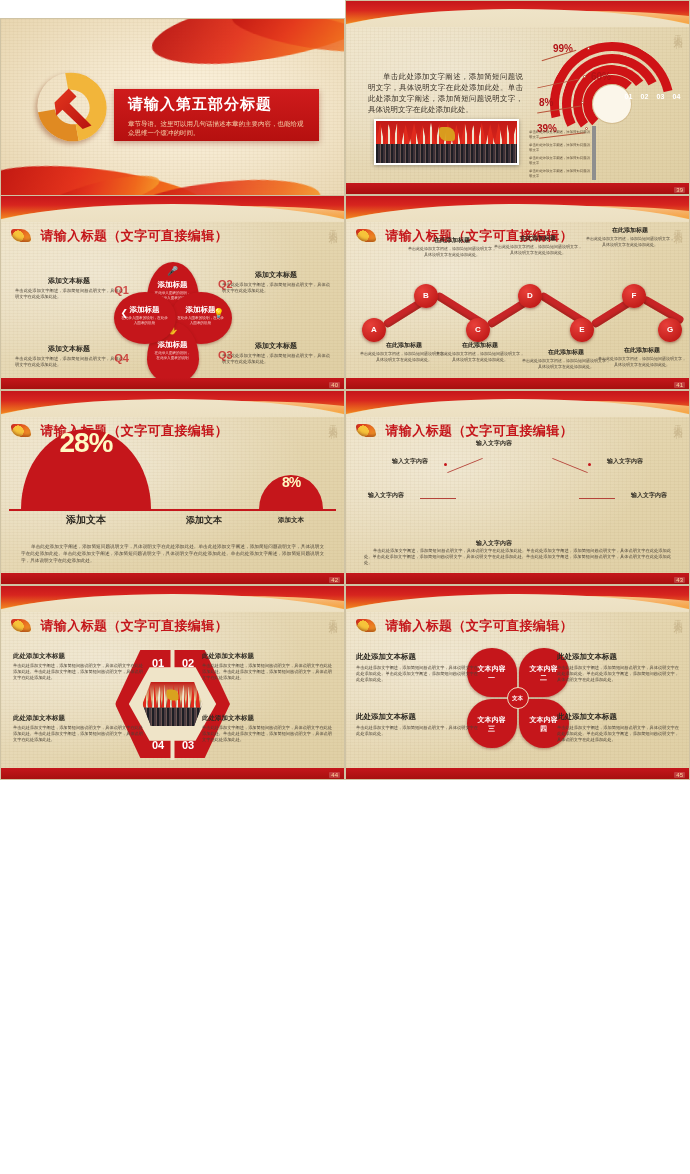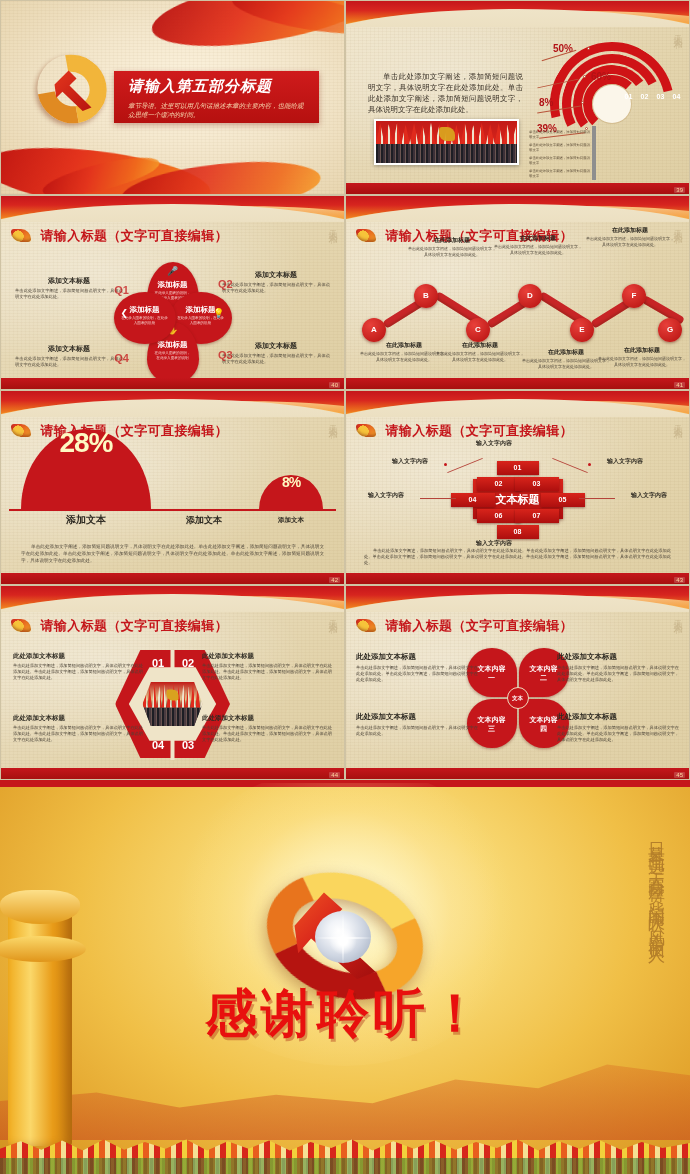--- a/index.html
+++ b/index.html
@@ -371,21 +371,21 @@
     position:absolute; left:0; right:0; bottom:0; height:16px;
     background:repeating-linear-gradient(90deg,#2f6b28 0 3px, #4a8a33 3px 6px);
     opacity:.55;
   }
 </style>
 </head>
 <body>
 
 <div class="deck">
 
-  <div class="slide" id="slide1" style="left:0;top:0;font-style:italic;">
+  <div class="slide" id="slide1" style="left:0;top:18px;">
     <div class="paper-tex"></div>
     <div class="silk" id="s1-silk-a"></div>
     <div class="silk" id="s1-silk-b"></div>
     <div class="silk" id="s1-silk-c"></div>
     <div class="silk" id="s1-silk-d"></div>
     <div class="silk" id="s1-silk-e"></div>
     <div class="party-logo">
       <div class="sickle"></div>
         <div class="hammer"></div>
     </div>
@@ -414,21 +414,21 @@
       <div class="arc" style="width:100px;height:100px;margin:-50px 0 0 -50px;transform:rotate(-72deg);"></div>
       <div class="arc" style="width:78px;height:78px;margin:-39px 0 0 -39px;transform:rotate(-82deg);"></div>
       <div class="arc" style="width:58px;height:58px;margin:-29px 0 0 -29px;transform:rotate(-92deg);"></div>
       <div class="hub"></div>
       <div class="vlabels">
         <span>01</span>
         <span>02</span>
         <span>03</span>
         <span>04</span>
       </div>
-      <div class="pct" style="left:16px;top:12px;">50%</div>
+      <div class="pct" style="left:16px;top:12px;">99%</div>
       <div class="pct" style="left:8px;top:40px;padding-left:46px;">60%</div>
       <div class="pct" style="left:2px;top:66px;">8%</div>
       <div class="pct" style="left:0px;top:92px;">39%</div>
       <div class="leader" style="left:4px;top:24px;width:36px;transform:rotate(-17deg);"></div>
       <div class="leader" style="left:0px;top:52px;width:42px;transform:rotate(-12deg);"></div>
       <div class="leader" style="left:0px;top:78px;width:44px;transform:rotate(-9deg);"></div>
       <div class="leader" style="left:2px;top:104px;width:46px;transform:rotate(-7deg);"></div>
       <div class="dot" style="left:50px;top:16px;"></div>
       <div class="dot" style="left:46px;top:44px;"></div>
       <div class="dot" style="left:44px;top:70px;"></div>
@@ -599,31 +599,20 @@
     <div class="ribbon">
         <div class="wave1"></div>
         <div class="wave2"></div>
       </div>
     <div class="calligraphy">天地人和</div>
     <div class="s-head">
       <span class="emblem"></span>
       <span class="s-title">请输入标题（文字可直接编辑）</span>
     </div>
 
-    <div class="cross">
-      <div class="ctr">文本标题</div>
-      <div class="cbox" style="left:54px;top:12px;width:42px;">01</div>
-      <div class="cbox" style="left:34px;top:28px;width:44px;">02</div>
-      <div class="cbox" style="left:72px;top:28px;width:44px;">03</div>
-      <div class="cbox" style="left:8px;top:44px;width:44px;">04</div>
-      <div class="cbox" style="left:98px;top:44px;width:44px;">05</div>
-      <div class="cbox" style="left:34px;top:60px;width:44px;">06</div>
-      <div class="cbox" style="left:72px;top:60px;width:44px;">07</div>
-      <div class="cbox" style="left:54px;top:76px;width:42px;">08</div>
-    </div>
 
     <div class="c6lab" style="left:130px;top:48px;">输入文字内容</div>
     <div class="c6lab" style="left:46px;top:66px;">输入文字内容</div>
     <div class="c6lab" style="right:46px;top:66px;">输入文字内容</div>
     <div class="c6lab" style="left:22px;top:100px;">输入文字内容</div>
     <div class="c6lab" style="right:22px;top:100px;">输入文字内容</div>
     <div class="c6lab" style="left:130px;top:148px;">输入文字内容</div>
     <div class="c6line" style="left:100px;top:74px;width:38px;transform:rotate(-22deg);"></div>
     <div class="c6line" style="right:100px;top:74px;width:38px;transform:rotate(22deg);"></div>
     <div class="c6line" style="left:74px;top:107px;width:36px;"></div>
@@ -719,32 +708,14 @@
     </div>
     <div class="b8cap" style="right:10px;top:126px;">
       <div class="h">此处添加文本标题</div>
       <div class="p">单击此处添加文字阐述，添加简短问题说明文字，具体说明文字在此处添加此处。单击此处添加文字阐述，添加简短问题说明文字，具体说明文字在此处添加此处。</div>
     </div>
 
     <div class="footbar"></div>
     <div class="pagenum">45</div>
   </div>
 
-  <div id="final">
-    <div class="topstrip"></div>
-    <div class="glow"></div>
-    <div class="emblem3d">
-      <div class="ring"></div>
-      <div class="hammer"></div>
-      <div class="orb"></div>
-      <div class="flare"></div>
-      <div class="flare-x"></div>
-      <div class="flare-y"></div>
-    </div>
-    <div class="poem">日暮苍山远 天寒白屋贫 柴门闻犬吠 风雪夜归人</div>
-    <div class="wall"></div>
-    <div class="pillar"></div>
-    <div class="thanks">感谢聆听！</div>
-    <div class="tulips"></div>
-    <div class="greens"></div>
-  </div>
 
 </div>
 
 </body></html>

